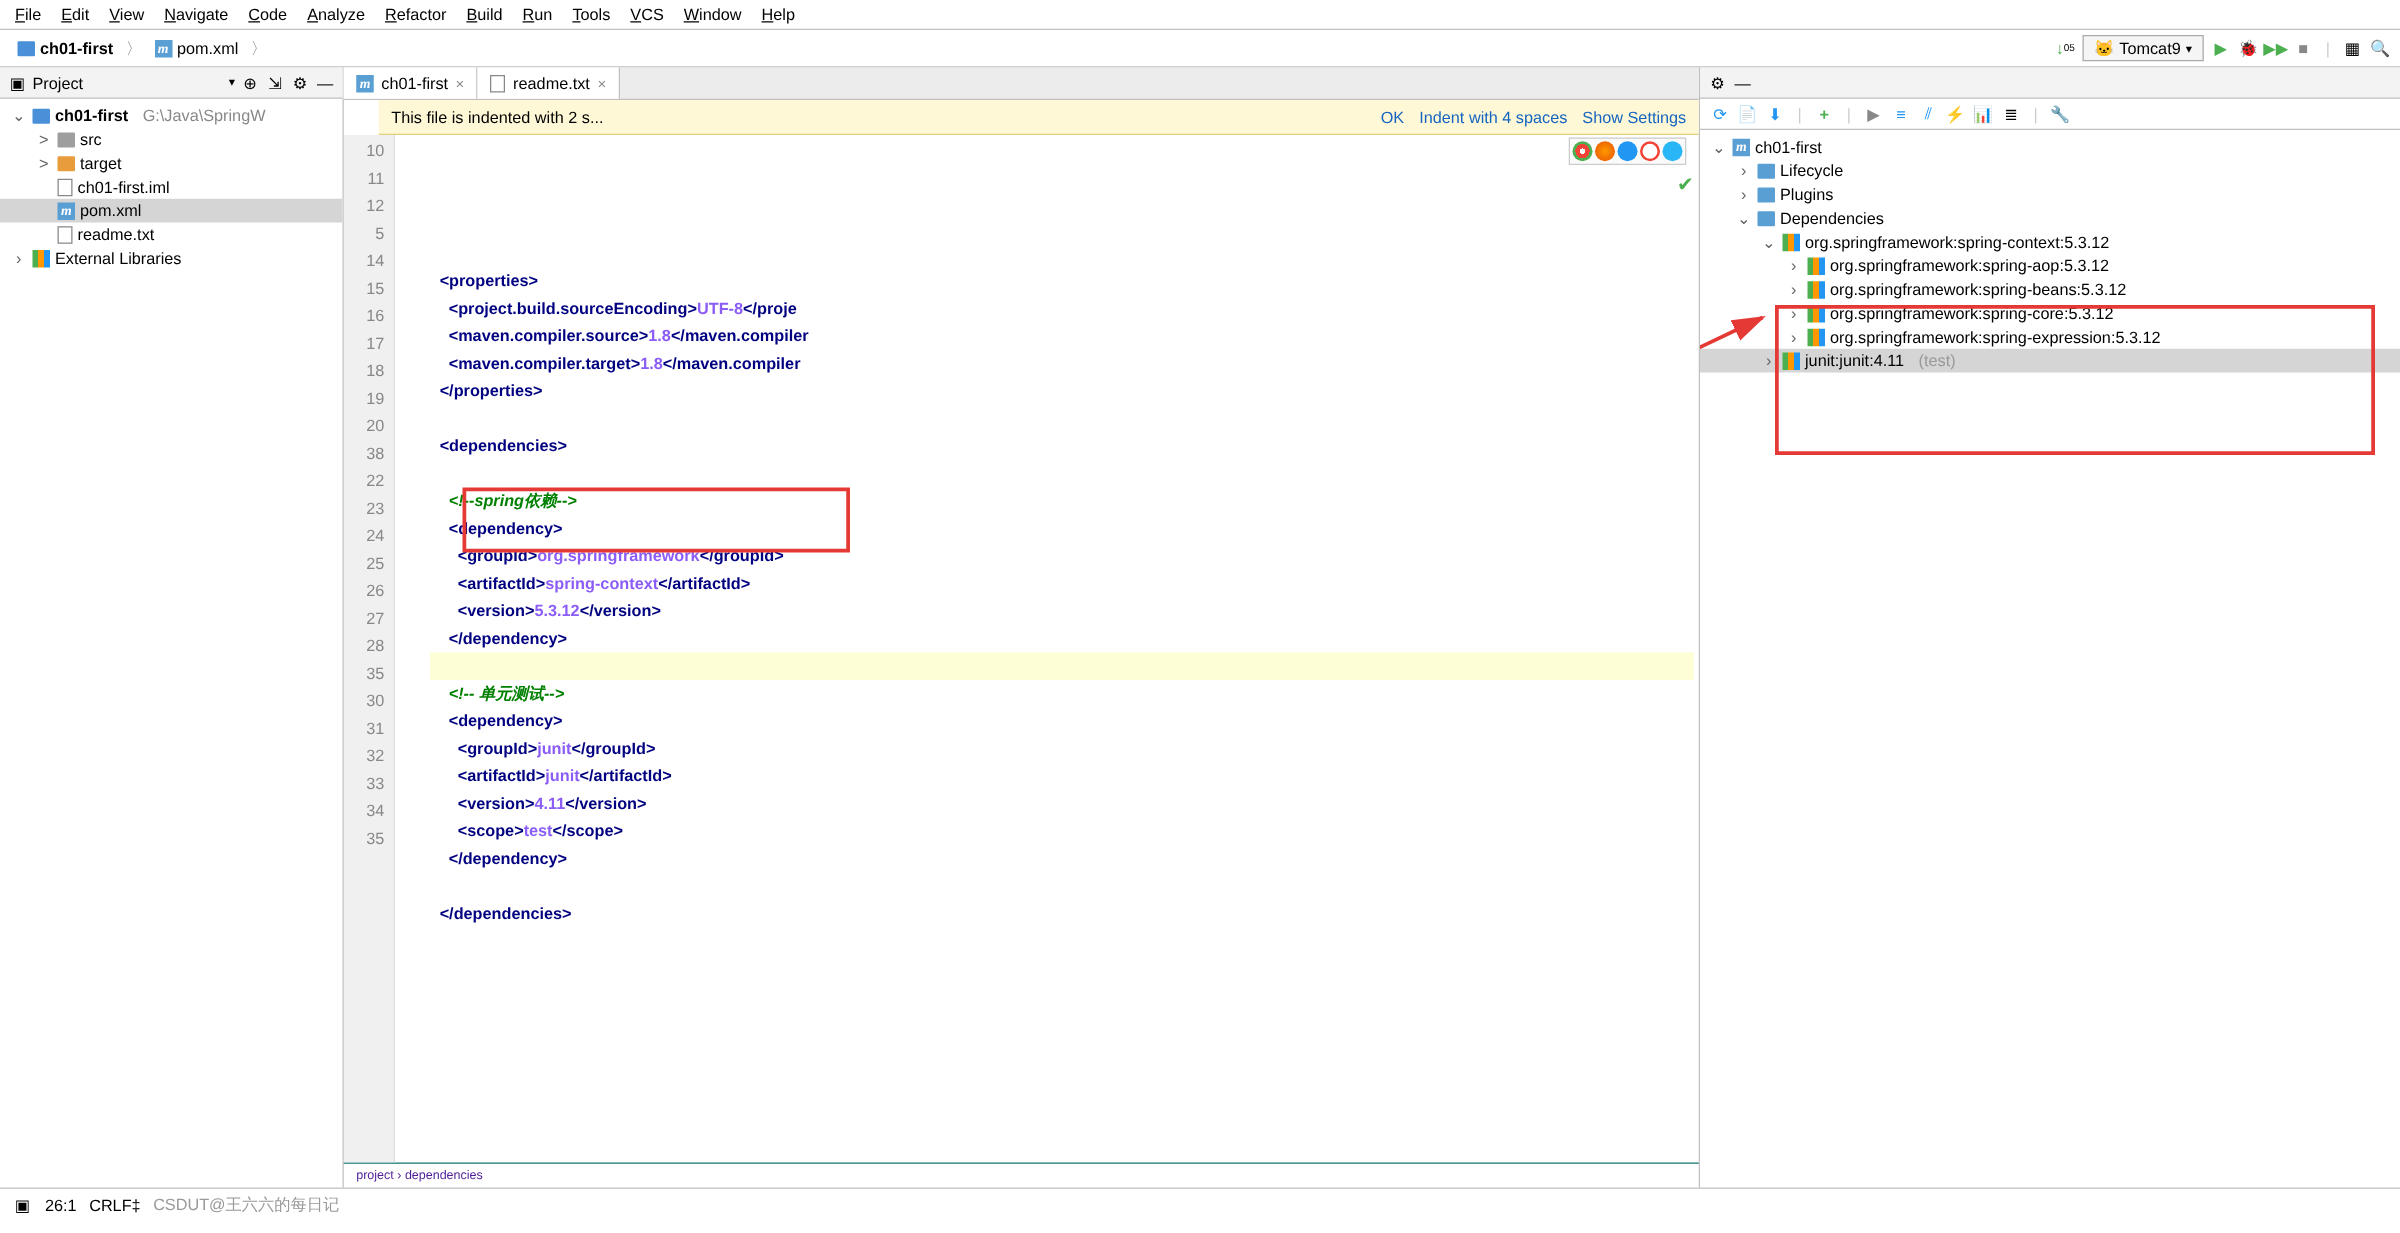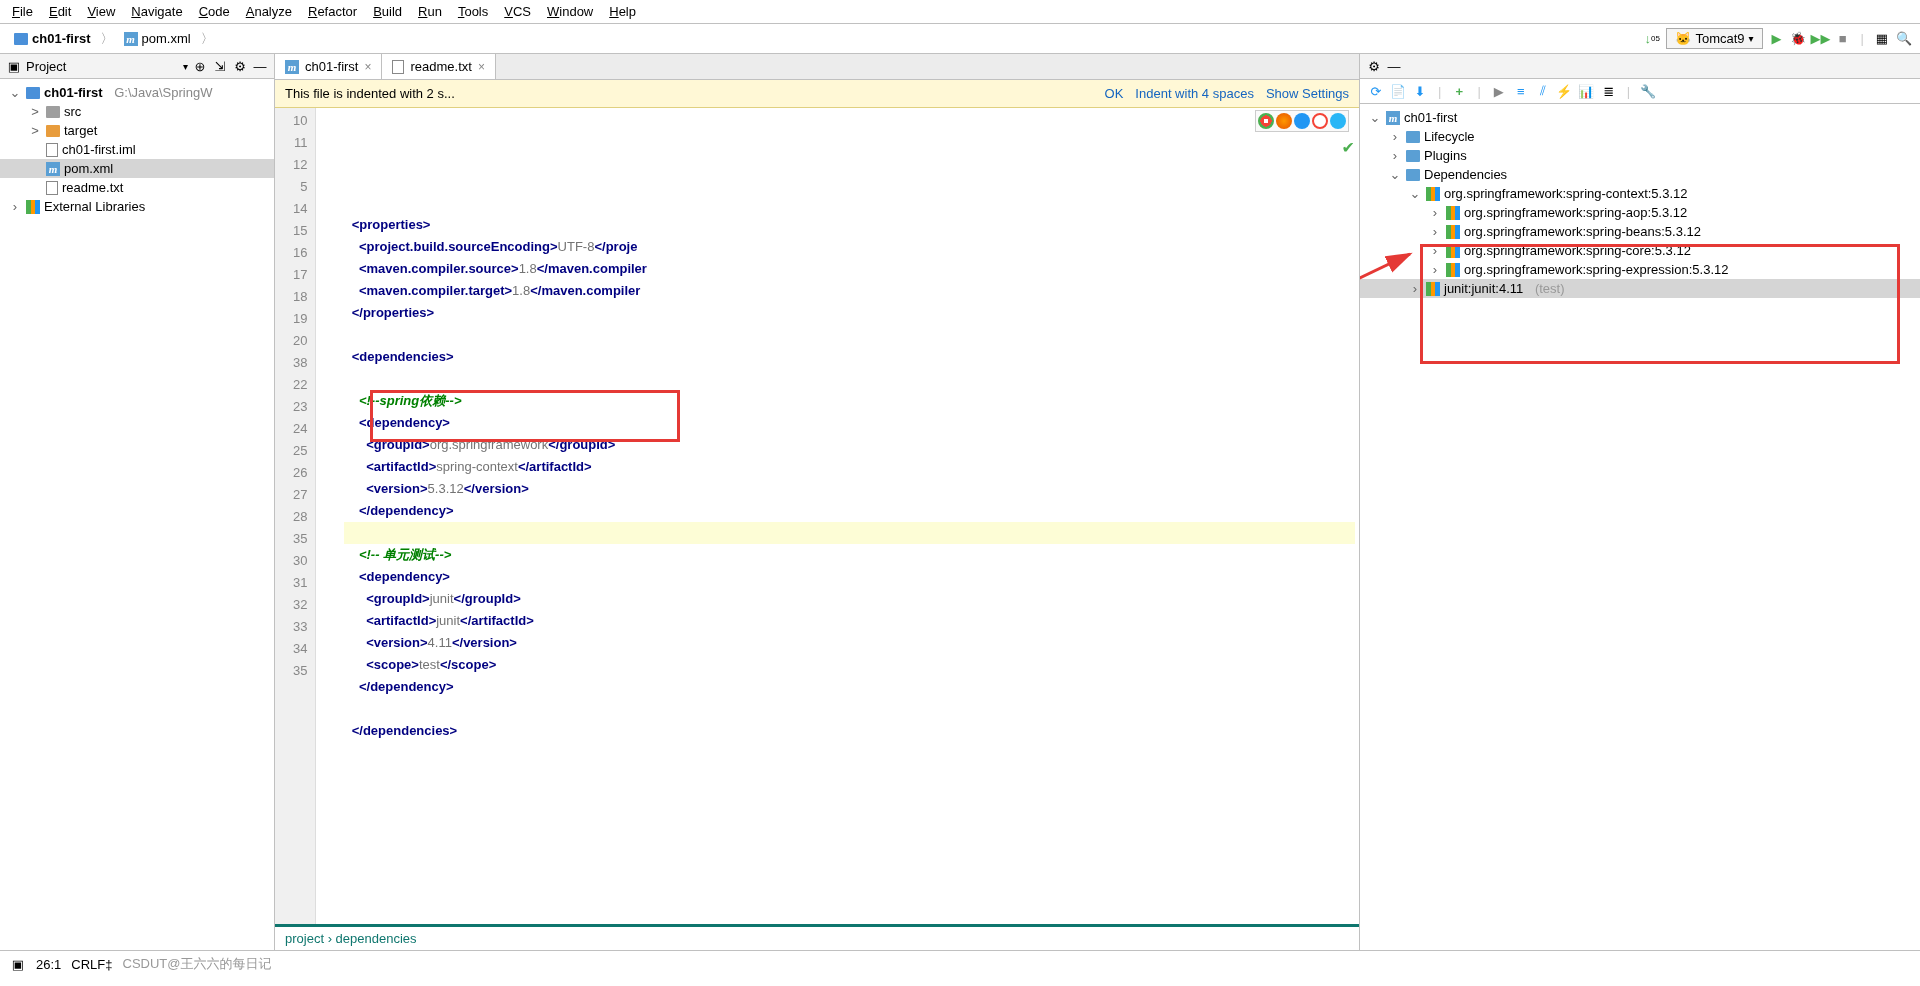--- a/index.html
+++ b/index.html
@@ -24,38 +24,38 @@
 .tree-row { display:flex; align-items:center; gap:4px; padding:2px 4px; white-space:nowrap; }
 .tree-row.d0 { padding-left:8px; }
 .tree-row.d1 { padding-left:28px; }
 .tree-row.sel { background:#d5d5d5; }
 .exp { width:14px; text-align:center; color:#666; cursor:pointer; }
 .gray { color:#888; }
 .editor { flex:1; display:flex; flex-direction:column; border-right:1px solid #c0c0c0; min-width:0; }
 .tabs { display:flex; border-bottom:1px solid #c0c0c0; background:#ececec; }
 .tab { padding:5px 10px; display:flex; align-items:center; gap:6px; border-right:1px solid #c0c0c0; background:#fff; cursor:pointer; }
 .close-x { color:#888; cursor:pointer; font-size:12px; }
-.notif { background:#fff8d6; padding:6px 10px; display:flex; gap:12px; border-bottom:1px solid #e0d080; }
+.notif { background:#fff8d6; padding:6px 10px; display:flex; gap:12px; border-bottom:1px solid #e0d080;margin-left:28px; }
 .notif .msg { flex:1; }
 .notif .lnk { color:#1565c0; cursor:pointer; }
 .code-area { display:flex; flex:1; overflow:hidden; font-family:Consolas,monospace; font-size:14px; position:relative;gap:24px; }
 .gutter { background:#f0f0f0; color:#888; text-align:right; padding:2px 8px 2px 18px; border-right:1px solid #ddd; }
 .gutter div { height:22px; line-height:22px; }
 .code { flex:1; padding:2px 4px; position:relative; white-space:pre; overflow:hidden; }
 .code-line { height:22px; line-height:22px; }
 .tag { color:#000080; font-weight:bold; }
-.txt { color:#737373; font-weight:normal; }
+.txt { color:#8b5cf6; font-weight:bold; }
 .cmt { color:#008000; font-weight:bold; font-style:italic; }
 .hl-row { background:#fdfdd6; }
 .redbox { position:absolute; border:3px solid #e53935; pointer-events:none; }
 .bulb { position:absolute; left:-18px; color:#f0a020; font-size:14px; }
 .browser-ics { position:absolute; right:10px; top:2px; display:flex; gap:2px; padding:2px; border:1px solid #ccc; background:#fafafa; }
 .br-ic { width:16px; height:16px; border-radius:50%; }
 .chk { position:absolute; right:4px; top:30px; color:#4caf50; font-size:16px; }
-.crumb-bot { padding:4px 10px; border-top:3px solid #0f766e; color:#0f766e; font-size:13px; }
+.crumb-bot { padding:4px 10px; border-top:1px solid #0f766e; color:#4c1d95; font-size:10px; }
 .mvn-panel { width:560px; display:flex; flex-direction:column; }
 .mvn-tools { display:flex; gap:6px; padding:4px 8px; border-bottom:1px solid #c0c0c0; align-items:center; }
 .ic16 { width:16px; height:16px; display:inline-flex; align-items:center; justify-content:center; font-size:13px; cursor:pointer; }
 .mvn-tree { flex:1; padding:4px 0; overflow:auto; position:relative; }
 .mvn-row { display:flex; align-items:center; gap:4px; padding:2px 4px; white-space:nowrap; }
 .mvn-row.d0{padding-left:8px}.mvn-row.d1{padding-left:28px}.mvn-row.d2{padding-left:48px}.mvn-row.d3{padding-left:68px}
 .mvn-row.sel { background:#d5d5d5; }
 .lib-ic { display:inline-block; width:14px; height:14px; background:linear-gradient(90deg,#4caf50 33%,#ff9800 33% 66%,#2196f3 66%); }
 .arrow-svg { position:absolute; pointer-events:none; }
 .status { display:flex; align-items:center; padding:4px 10px; border-top:1px solid #c0c0c0; gap:10px; }

